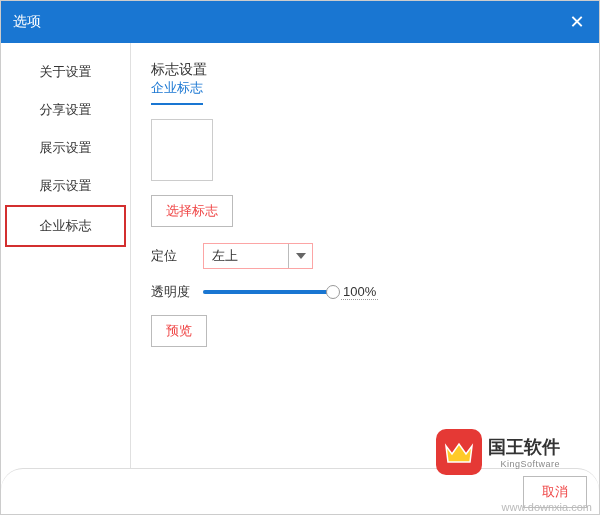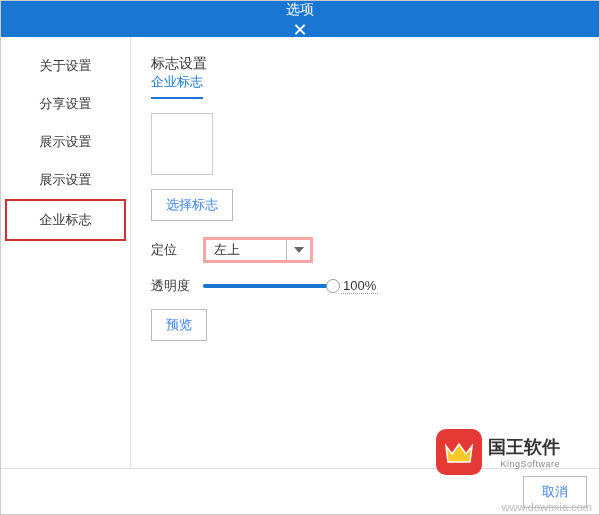--- a/index.html
+++ b/index.html
@@ -1,42 +1,42 @@
 <!DOCTYPE html>
 <html><head>
 <meta charset="utf-8">
 <style>
 * { box-sizing: border-box; margin: 0; padding: 0; }
 body { font-family: "Microsoft YaHei", Arial, sans-serif; background: #f0f0f0; width: 600px; height: 515px; overflow: hidden; position: relative; }
 .dialog { width: 600px; height: 515px; background: #fff; display: flex; flex-direction: column; border: 1px solid #ccc; }
-.titlebar { background: #1976d2; color: #fff; height: 36px; display: flex; align-items: center; padding: 0 12px; font-size: 14px; flex-direction: column; }
+.titlebar { background: #1976d2; color: #fff; height: 42px; display: flex; align-items: center; padding: 0 12px; font-size: 14px; }
 .titlebar-title { flex: 1; }
 .close-btn { cursor: pointer; font-size: 18px; width: 20px; text-align: center; }
 .body { flex: 1; display: flex; overflow: hidden; }
 .sidebar { width: 130px; border-right: 1px solid #e0e0e0; padding-top: 10px; }
 .sidebar-item { padding: 10px 0; text-align: center; font-size: 13px; color: #333; cursor: pointer; }
 .sidebar-item.active { border: 2px solid #d32f2f; margin: 0 4px; }
 .content { flex: 1; padding: 18px 20px; font-size: 13px; color: #333; }
 .section-title { font-size: 14px; }
 .tab-label { color: #1976d2; font-size: 13px; padding-bottom: 6px; border-bottom: 2px solid #1976d2; display: inline-block; margin-bottom: 14px; font-weight: 500; }
 .logo-preview { width: 62px; height: 62px; border: 1px solid #ccc; background: #fff; margin-bottom: 14px; }
 .btn-row { display: flex; gap: 12px; margin-bottom: 16px; }
-.btn { border: 1px solid #bbb; background: #fff; padding: 6px 14px; font-size: 13px; cursor: pointer; color: #3b82f6; }
+.btn { border: 1px solid #bbb; background: #fff; padding: 6px 14px; font-size: 13px; cursor: pointer; color: #ef4444; }
 .field-row { display: flex; align-items: center; margin-bottom: 14px; gap: 10px; }
 .field-label { width: 42px; font-size: 13px; }
-.select { position: relative; border: 3px solid #fca5a5; width: 110px; height: 26px; display: flex; align-items: center; padding: 0 8px; font-size: 13px; cursor: pointer; background: #fff; }
+.select { position: relative; border: 1px solid #fca5a5; width: 110px; height: 26px; display: flex; align-items: center; padding: 0 8px; font-size: 13px; cursor: pointer; background: #fff; }
 .select-arrow { position: absolute; right: 0; top: 0; width: 24px; height: 100%; border-left: 1px solid #bbb; display: flex; align-items: center; justify-content: center; }
 .select-arrow svg { width: 10px; height: 6px; }
 .slider-wrap { display: flex; align-items: center; gap: 8px; justify-content: flex-end; }
 .slider { position: relative; width: 130px; height: 16px; }
 .slider-track { position: absolute; top: 50%; left: 0; right: 0; height: 4px; background: #d0d0d0; border-radius: 2px; transform: translateY(-50%); }
 .slider-fill { position: absolute; top: 50%; left: 0; width: 100%; height: 4px; background: #1976d2; border-radius: 2px; transform: translateY(-50%); }
 .slider-thumb { position: absolute; top: 50%; right: -7px; width: 14px; height: 14px; background: #fff; border: 1px solid #999; border-radius: 50%; transform: translateY(-50%); cursor: pointer; }
 .slider-value { font-size: 13px; border-bottom: 1px dotted #999; padding: 0 2px; }
-.footer { height: 46px; border-top: 1px solid #ddd; display: flex; align-items: center; justify-content: flex-end; padding: 0 12px; gap: 8px; position: relative; }
+.footer { height: 46px; border-top: 1px solid #ddd; display: flex; align-items: center; justify-content: flex-end; padding: 0 12px; gap: 8px; position: relative; border-radius: 22px; }
 .footer .btn { padding: 6px 18px; }
 .watermark { position: absolute; right: 8px; bottom: 2px; font-size: 11px; color: #bbb; pointer-events: none; }
 .brand-logo { position: absolute; right: 40px; bottom: 40px; display: flex; align-items: center; gap: 6px; pointer-events: none; }
 .brand-icon { width: 46px; height: 46px; background: #e53935; border-radius: 10px; display: flex; align-items: center; justify-content: center; }
 .brand-text { font-size: 18px; font-weight: bold; color: #333; }
 .brand-sub { font-size: 9px; color: #888; display: block; text-align: right; letter-spacing: 0.5px; }
 </style>
 </head>
 <body>
 

